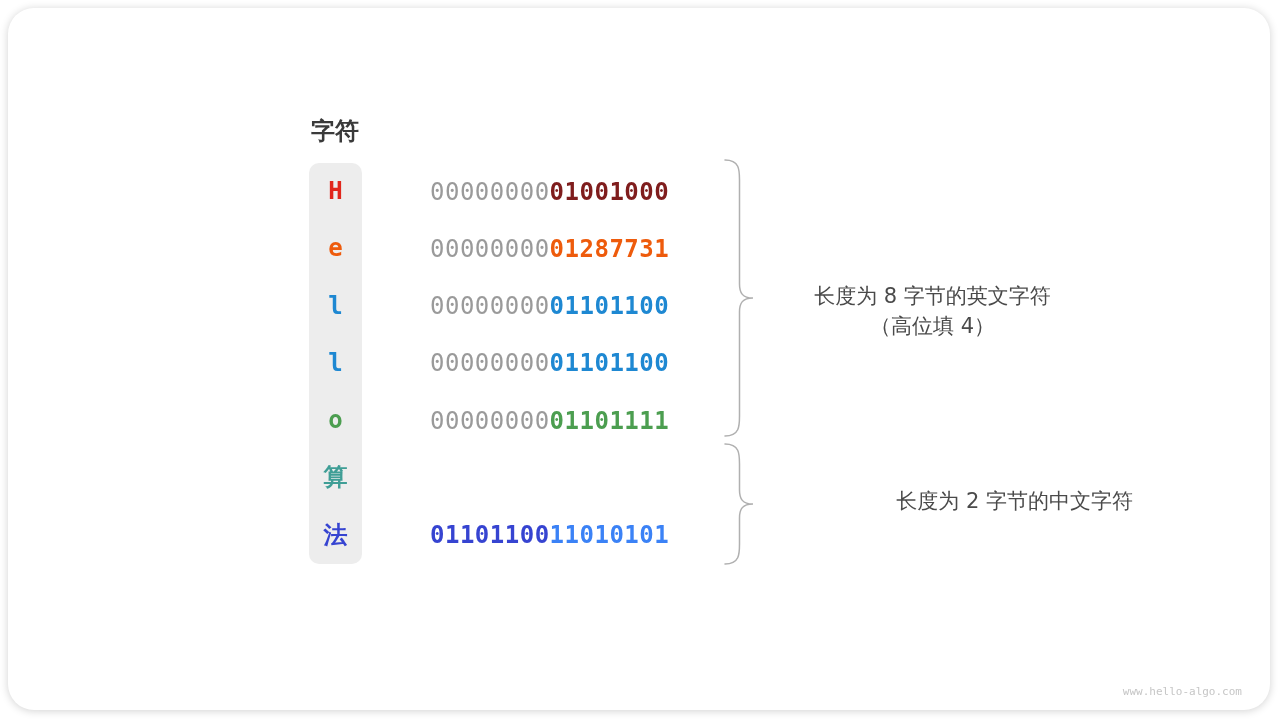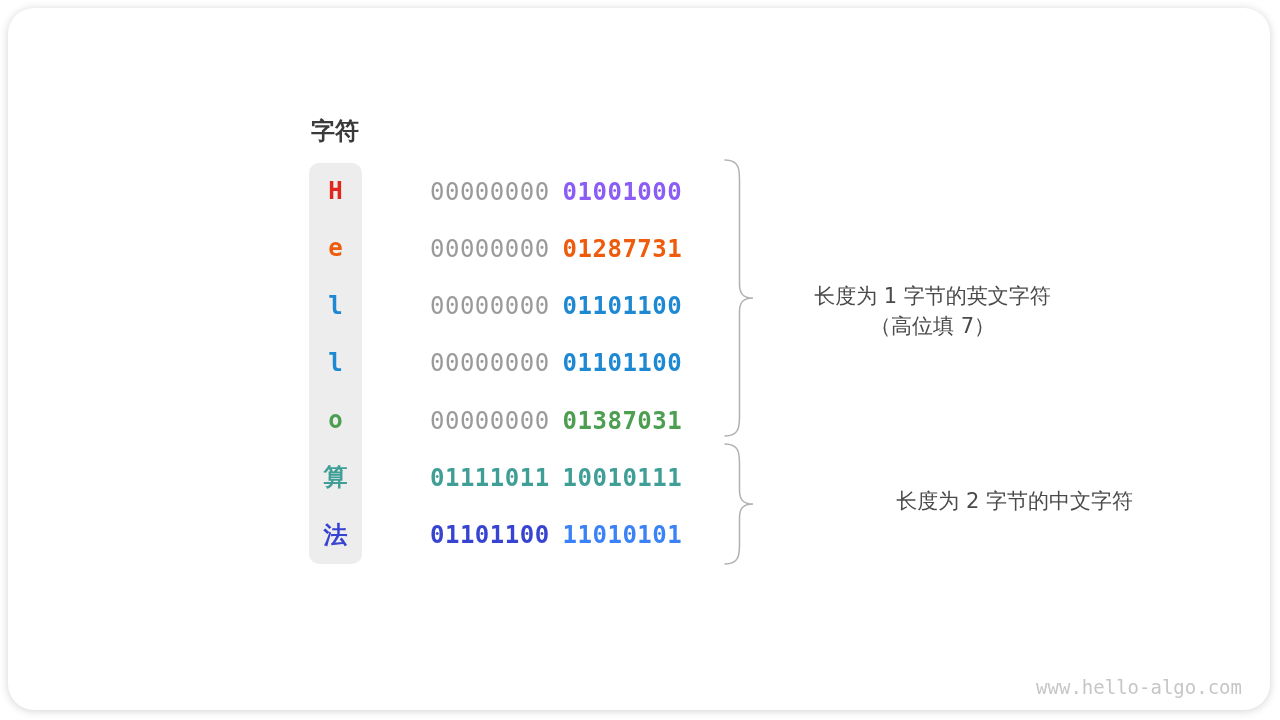--- a/index.html
+++ b/index.html
@@ -70,21 +70,20 @@
     text-align: center;
     font-family: "DejaVu Sans Mono", "Liberation Mono", monospace;
     font-weight: bold;
     font-size: 24px;
   }
   .bytes {
     position: absolute;
     left: 430px;
     height: 57px;
     display: flex;
-    gap: 13px;
     align-items: center;
     font-family: "DejaVu Sans Mono", "Liberation Mono", monospace;
     font-size: 24px;
     letter-spacing: 0.5px;
   }
   .byte.bold { font-weight: bold; }
   .brace {
     position: absolute;
     overflow: visible;
   }
@@ -105,40 +104,40 @@
     left: 788px;
     top: 486px;
     width: 345px;
     text-align: right;
   }
   .watermark {
     position: absolute;
     right: 38px;
     bottom: 22px;
     font-family: "DejaVu Sans Mono", "Liberation Mono", monospace;
-    font-size: 19px;
+    font-size: 11px;
     color: #c6c6c6;
   }
 </style>
 </head>
 <body>
 
 <div class="stage">
   <div class="card"></div>
 
   <div class="col-header char-hdr">字符</div>
 
   <div class="char-col-bg"></div>
 
   <div id="rows">
       <div class="row" style="top: 163px; height: 57.2857px;">
         <div class="char-cell" style="color: rgb(225, 38, 28); line-height: 57.2857px;">H</div>
         <div class="bytes">
           <span class="byte" style="color: rgb(154, 154, 154);">00000000</span>
-          <span class="byte bold" style="color: #8b5cf6;">01001000</span>
+          <span class="byte bold" style="color: #7f1d1d;">01001000</span>
         </div>
       </div>
       <div class="row" style="top: 220.286px; height: 57.2857px;">
         <div class="char-cell" style="color: rgb(238, 91, 12); line-height: 57.2857px;">e</div>
         <div class="bytes">
           <span class="byte" style="color: rgb(154, 154, 154);">00000000</span>
           <span class="byte bold" style="color: rgb(238, 91, 12);">01287731</span>
         </div>
       </div>
       <div class="row" style="top: 277.571px; height: 57.2857px;">
@@ -152,48 +151,44 @@
         <div class="char-cell" style="color: rgb(30, 136, 210); line-height: 57.2857px;">l</div>
         <div class="bytes">
           <span class="byte" style="color: rgb(154, 154, 154);">00000000</span>
           <span class="byte bold" style="color: rgb(30, 136, 210);">01101100</span>
         </div>
       </div>
       <div class="row" style="top: 392.143px; height: 57.2857px;">
         <div class="char-cell" style="color: rgb(76, 158, 80); line-height: 57.2857px;">o</div>
         <div class="bytes">
           <span class="byte" style="color: rgb(154, 154, 154);">00000000</span>
-          <span class="byte bold" style="color: rgb(76, 158, 80);">01387031</span>
+          <span class="byte bold" style="color: rgb(76, 158, 80);">01101111</span>
         </div>
       </div>
       <div class="row" style="top: 449.429px; height: 57.2857px;">
         <div class="char-cell" style="color: rgb(63, 158, 150); line-height: 57.2857px;">算</div>
-        <div class="bytes">
-          <span class="byte bold" style="color: rgb(63, 158, 150);">01111011</span>
-          <span class="byte bold" style="color: rgb(63, 158, 150);">10010111</span>
-        </div>
       </div>
       <div class="row" style="top: 506.714px; height: 57.2857px;">
         <div class="char-cell" style="color: rgb(54, 68, 209); line-height: 57.2857px;">法</div>
         <div class="bytes">
           <span class="byte bold" style="color: rgb(54, 68, 209);">01101100</span>
           <span class="byte bold" style="color: #3b82f6;">11010101</span>
         </div>
       </div>
     </div>
 
   <svg id="brace-english" class="brace" style="left:723px; top:158px;" width="32" height="280" viewBox="0 0 32 280">
     <path id="brace-english-path" fill="none" stroke="#b0b0b0" stroke-width="1.5" stroke-linecap="round" d="M2 2 C 16.5 2, 16.5 12, 16.5 22 L 16.5 126 C 16.5 135, 19.5 140, 30 140 C 19.5 140, 16.5 145, 16.5 154 L 16.5 258 C 16.5 268, 16.5 278, 2 278"></path>
   </svg>
   <svg id="brace-chinese" class="brace" style="left:723px; top:442px;" width="32" height="124" viewBox="0 0 32 124">
     <path id="brace-chinese-path" fill="none" stroke="#b0b0b0" stroke-width="1.5" stroke-linecap="round" d="M2 2 C 16.5 2, 16.5 12, 16.5 22 L 16.5 48 C 16.5 57, 19.5 62, 30 62 C 19.5 62, 16.5 67, 16.5 76 L 16.5 102 C 16.5 112, 16.5 122, 2 122"></path>
   </svg>
 
   <div class="annotation english">
-    <div>长度为 1 字节的英文字符</div>
-    <div>（高位填 7）</div>
+    <div>长度为 8 字节的英文字符</div>
+    <div>（高位填 4）</div>
   </div>
   <div class="annotation chinese">
     <div>长度为 2 字节的中文字符</div>
   </div>
 
   <div class="watermark">www.hello-algo.com</div>
 </div>
 
 </body></html>

